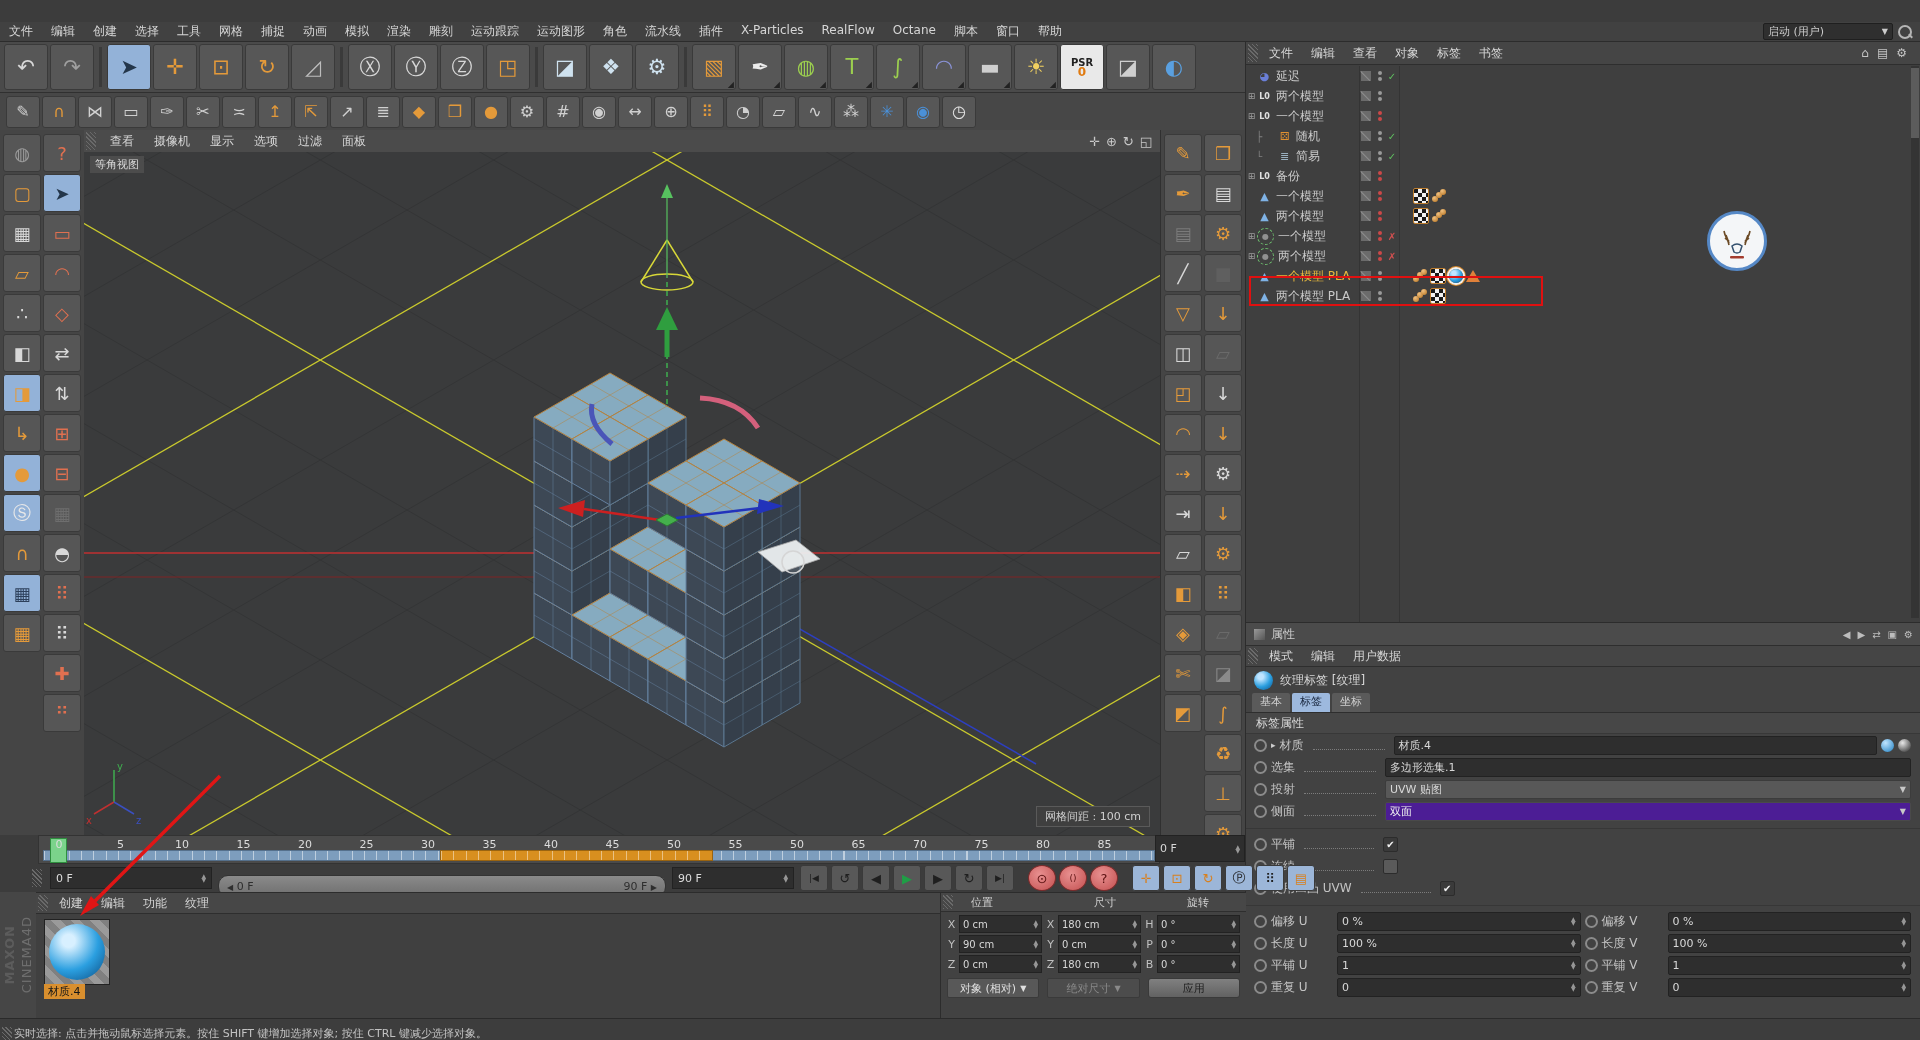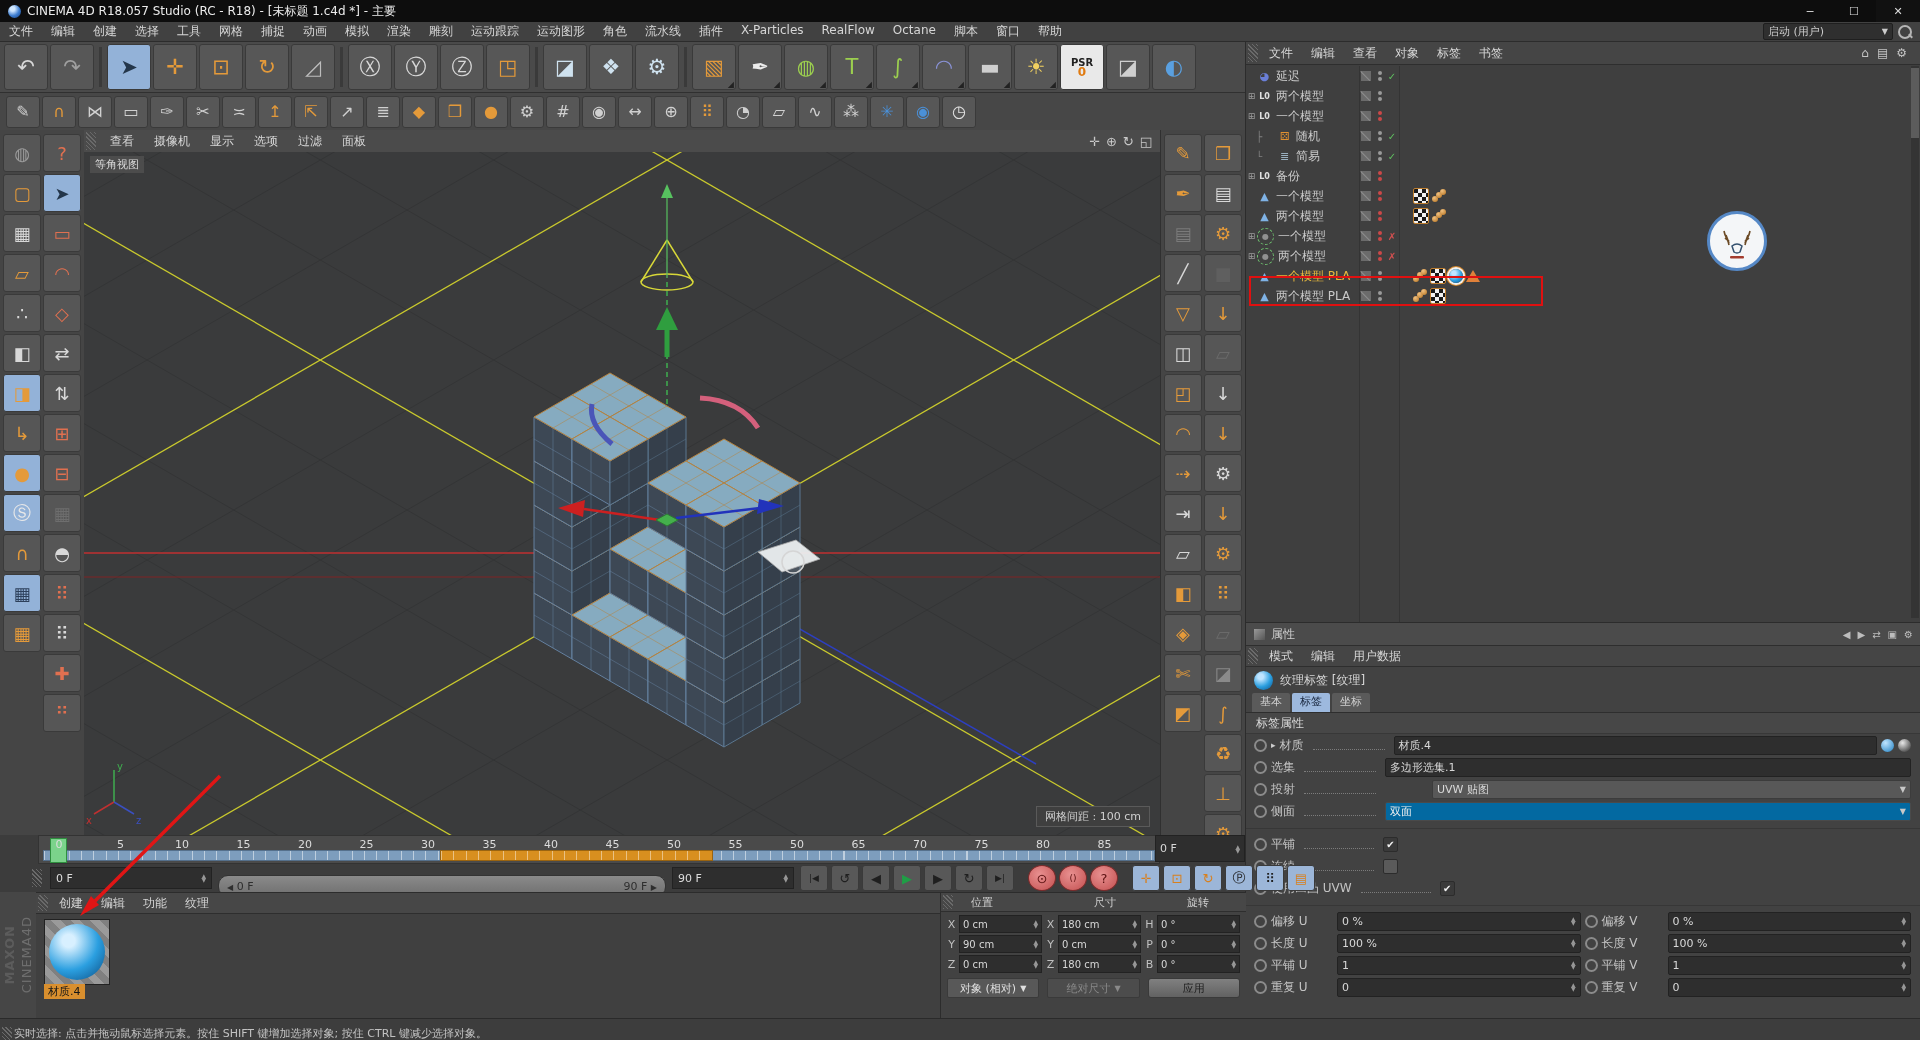--- a/index.html
+++ b/index.html
@@ -95,22 +95,22 @@
   .tab{padding:1px 8px;background:#5a5a5a;color:#d0d0d0;font-size:11px;border-radius:2px 2px 0 0;}
   .tab.active{background:#9db9de;color:#15233a;}
   .amsection{height:20px;display:flex;align-items:center;padding-left:10px;color:#d8d8d8;background:#474747;
              border-top:1px solid #2e2e2e;border-bottom:1px solid #383838;font-size:12px;}
   .arow{height:22px;display:flex;align-items:center;padding:0 10px 0 8px;gap:4px;}
   .radio{width:9px;height:9px;border:2px solid #8b8b8b;border-radius:50%;flex:none;}
   .alabel{color:#c3c3c3;font-size:12px;white-space:nowrap;}
   .leader{flex:0 1 auto;border-bottom:1px dotted #7c7c7c;height:8px;min-width:6px;margin:0 5px;flex-grow:0;}
   .afield{background:#2e2e2e;border:1px solid #222;border-radius:2px;height:17px;display:flex;align-items:center;
           padding:0 4px;color:#d8d8d8;font-size:11px;flex:1;}
-  .addown{background:#585858;border:1px solid #3c3c3c;margin-left:47px;}
-  .addown2{background:#0369a1;border:1px solid #4a4a4a;color:#f0f0f0;}
+  .addown{background:#585858;border:1px solid #3c3c3c;}
+  .addown2{background:#4c1d95;border:1px solid #4a4a4a;color:#f0f0f0;}
   .ddcaret{margin-left:auto;font-size:8px;color:#c8c8c8;}
   .spin{margin-left:auto;display:flex;flex-direction:column;line-height:4px;font-size:6px;color:#999;}
   .cbox{width:13px;height:13px;background:#5a5a5a;border:1px solid #2c2c2c;border-radius:2px;display:flex;align-items:center;justify-content:center;color:#f2f2f2;font-size:10px;}
   .cbox.on{background:#3a3a3a;}
   .asep{height:6px;border-bottom:1px solid #373737;margin-bottom:4px;}
   .minisph{width:13px;height:13px;border-radius:50%;flex:none;}
   
   .tl{position:absolute;left:30px;top:835px;width:1215px;height:57px;}
   .ruler{position:absolute;left:8px;top:0;width:1120px;height:27px;background:#4a4a4a;border:1px solid #333;}
   .tick{position:absolute;top:2px;transform:translateX(-50%);font-size:11px;color:#dcdcdc;}
@@ -161,29 +161,20 @@
   .annbox{position:absolute;left:1249px;top:276px;width:290px;height:26px;border:2px solid #e01010;z-index:60;}
   #annsvg{position:absolute;left:0;top:0;width:1920px;height:1040px;z-index:70;pointer-events:none;}
   .logo{position:absolute;left:1707px;top:211px;width:54px;height:54px;border-radius:50%;background:#f4f6f8;
         border:3px solid #5588c6;z-index:40;display:flex;align-items:center;justify-content:center;}
 </style>
 </head>
 <body>
 
 <div id="app">
 
-  <div class="titlebar">
-    <span class="appicon"></span>
-    <span class="titletext">CINEMA 4D R18.057 Studio (RC - R18) - [未标题 1.c4d *] - 主要</span>
-    <div class="wbtns">
-      <div class="wbtn">─</div>
-      <div class="wbtn">☐</div>
-      <div class="wbtn close">✕</div>
-    </div>
-  </div>
 
   <div class="menubar">
     <div id="mainmenu" style="display:flex;">
         <span class="menuitem">文件</span>
         <span class="menuitem">编辑</span>
         <span class="menuitem">创建</span>
         <span class="menuitem">选择</span>
         <span class="menuitem">工具</span>
         <span class="menuitem">网格</span>
         <span class="menuitem">捕捉</span>

